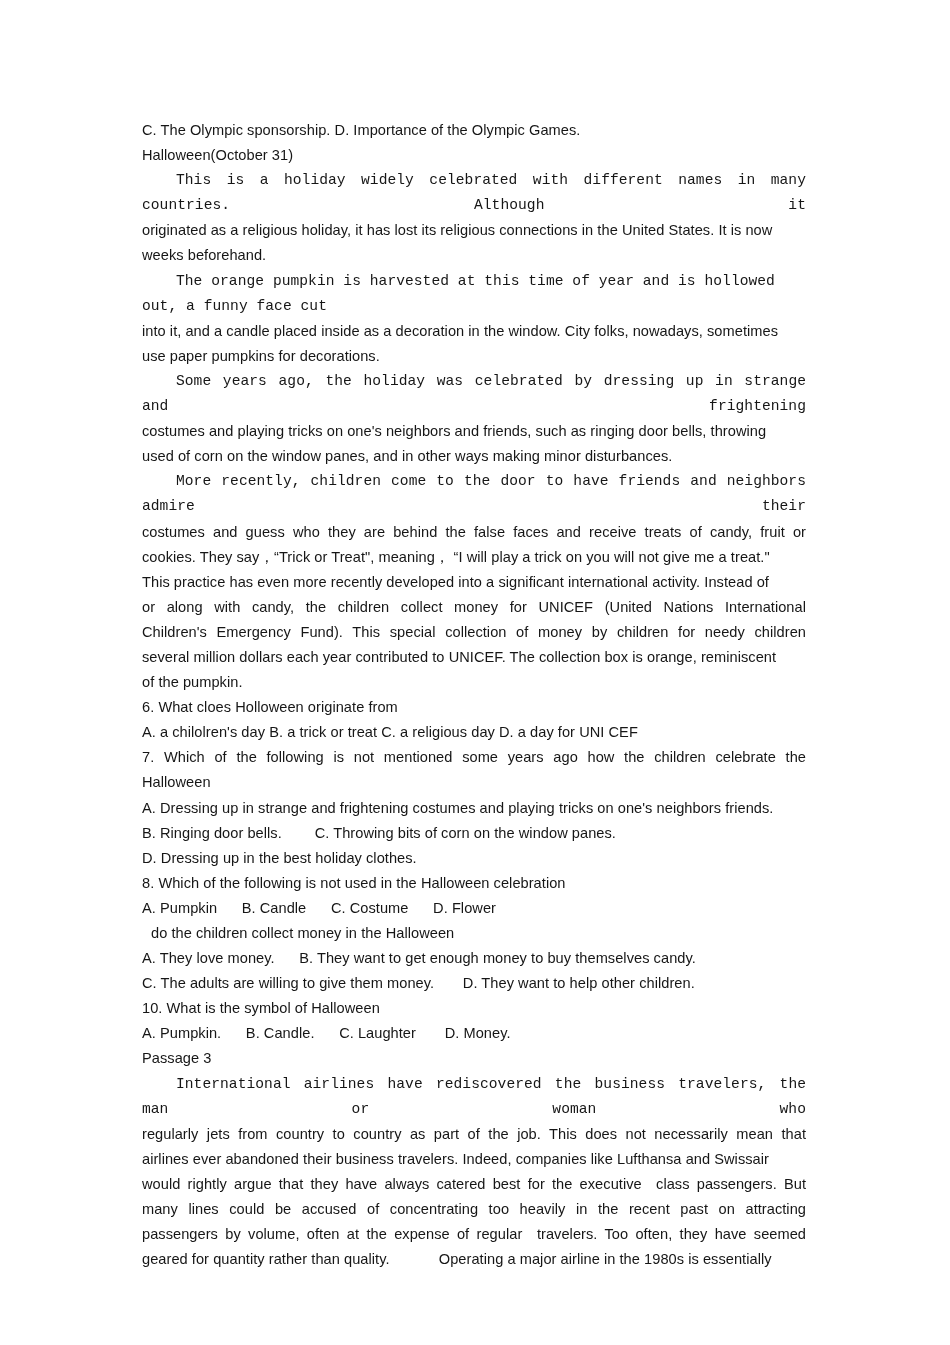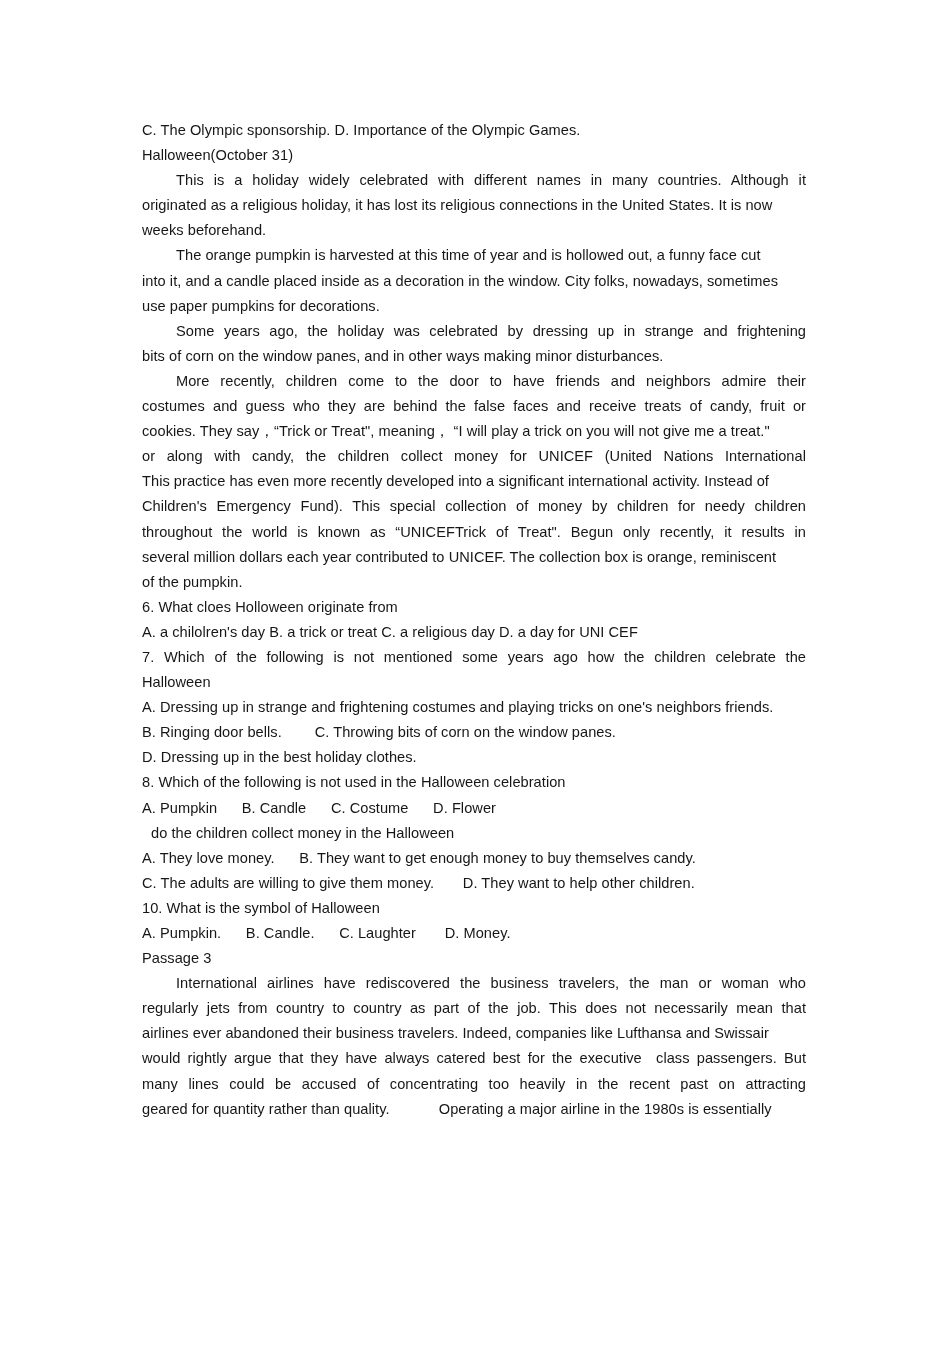--- a/index.html
+++ b/index.html
@@ -38,47 +38,48 @@
   .just {
     text-align: justify;
     text-align-last: justify;
   }
   .plain {
     text-align: left;
     text-align-last: left;
   }
   .indent {
     text-indent: 34px;
+    font-family: Liberation Mono, monospace;
   }
   .indent-sm {
     text-indent: 9px;
   }
 </style>
 </head>
 <body>
 
 <div id="page" style="background: rgb(255, 255, 255);">
   <div id="content" style="color: rgb(22, 22, 22);">
       <div class="line plain">C. The Olympic sponsorship. D. Importance of the Olympic Games.</div>
       <div class="line plain">Halloween(October 31)</div>
       <div class="line just indent">This is a holiday widely celebrated with different names in many countries. Although it</div>
       <div class="line plain">originated as a religious holiday, it has lost its religious connections in the United States. It is now</div>
       <div class="line plain">weeks beforehand.</div>
       <div class="line plain indent">The orange pumpkin is harvested at this time of year and is hollowed out, a funny face cut</div>
       <div class="line plain">into it, and a candle placed inside as a decoration in the window. City folks, nowadays, sometimes</div>
       <div class="line plain">use paper pumpkins for decorations.</div>
       <div class="line just indent">Some years ago, the holiday was celebrated by dressing up in strange and frightening</div>
-      <div class="line plain">bits of corn on the window panes, and in other ways making minor disturbances.</div>
+      <div class="line plain">costumes and playing tricks on one's neighbors and friends, such as ringing door bells, throwing</div>
+      <div class="line plain">used of corn on the window panes, and in other ways making minor disturbances.</div>
       <div class="line just indent">More recently, children come to the door to have friends and neighbors admire their</div>
       <div class="line just">costumes and guess who they are behind the false faces and receive treats of candy, fruit or</div>
       <div class="line plain">cookies. They say，“Trick or Treat", meaning， “I will play a trick on you will not give me a treat."</div>
+      <div class="line plain">This practice has even more recently developed into a significant international activity. Instead of</div>
       <div class="line just">or along with candy, the children collect money for UNICEF (United Nations International</div>
-      <div class="line plain">This practice has even more recently developed into a significant international activity. Instead of</div>
       <div class="line just">Children's Emergency Fund). This special collection of money by children for needy children</div>
-      <div class="line just">throughout the world is known as “UNICEFTrick of Treat". Begun only recently, it results in</div>
       <div class="line plain">several million dollars each year contributed to UNICEF. The collection box is orange, reminiscent</div>
       <div class="line plain">of the pumpkin.</div>
       <div class="line plain">6. What cloes Holloween originate from</div>
       <div class="line plain">A. a chilolren's day B. a trick or treat C. a religious day D. a day for UNI CEF</div>
       <div class="line just">7. Which of the following is not mentioned some years ago how the children celebrate the</div>
       <div class="line plain">Halloween</div>
       <div class="line plain">A. Dressing up in strange and frightening costumes and playing tricks on one's neighbors friends.</div>
       <div class="line plain">B. Ringing door bells.        C. Throwing bits of corn on the window panes.</div>
       <div class="line plain">D. Dressing up in the best holiday clothes.</div>
       <div class="line plain">8. Which of the following is not used in the Halloween celebration</div>
@@ -87,15 +88,16 @@
       <div class="line plain">A. They love money.      B. They want to get enough money to buy themselves candy.</div>
       <div class="line plain">C. The adults are willing to give them money.       D. They want to help other children.</div>
       <div class="line plain">10. What is the symbol of Halloween</div>
       <div class="line plain">A. Pumpkin.      B. Candle.      C. Laughter       D. Money.</div>
       <div class="line plain">Passage 3</div>
       <div class="line just indent">International airlines have rediscovered the business travelers, the man or woman who</div>
       <div class="line just">regularly jets from country to country as part of the job. This does not necessarily mean that</div>
       <div class="line plain">airlines ever abandoned their business travelers. Indeed, companies like Lufthansa and Swissair</div>
       <div class="line just">would rightly argue that they have always catered best for the executive  class passengers. But</div>
       <div class="line just">many lines could be accused of concentrating too heavily in the recent past on attracting</div>
+      <div class="line just">passengers by volume, often at the expense of regular  travelers. Too often, they have seemed</div>
       <div class="line plain">geared for quantity rather than quality.            Operating a major airline in the 1980s is essentially</div>
     </div>
 </div>
 
 </body></html>

